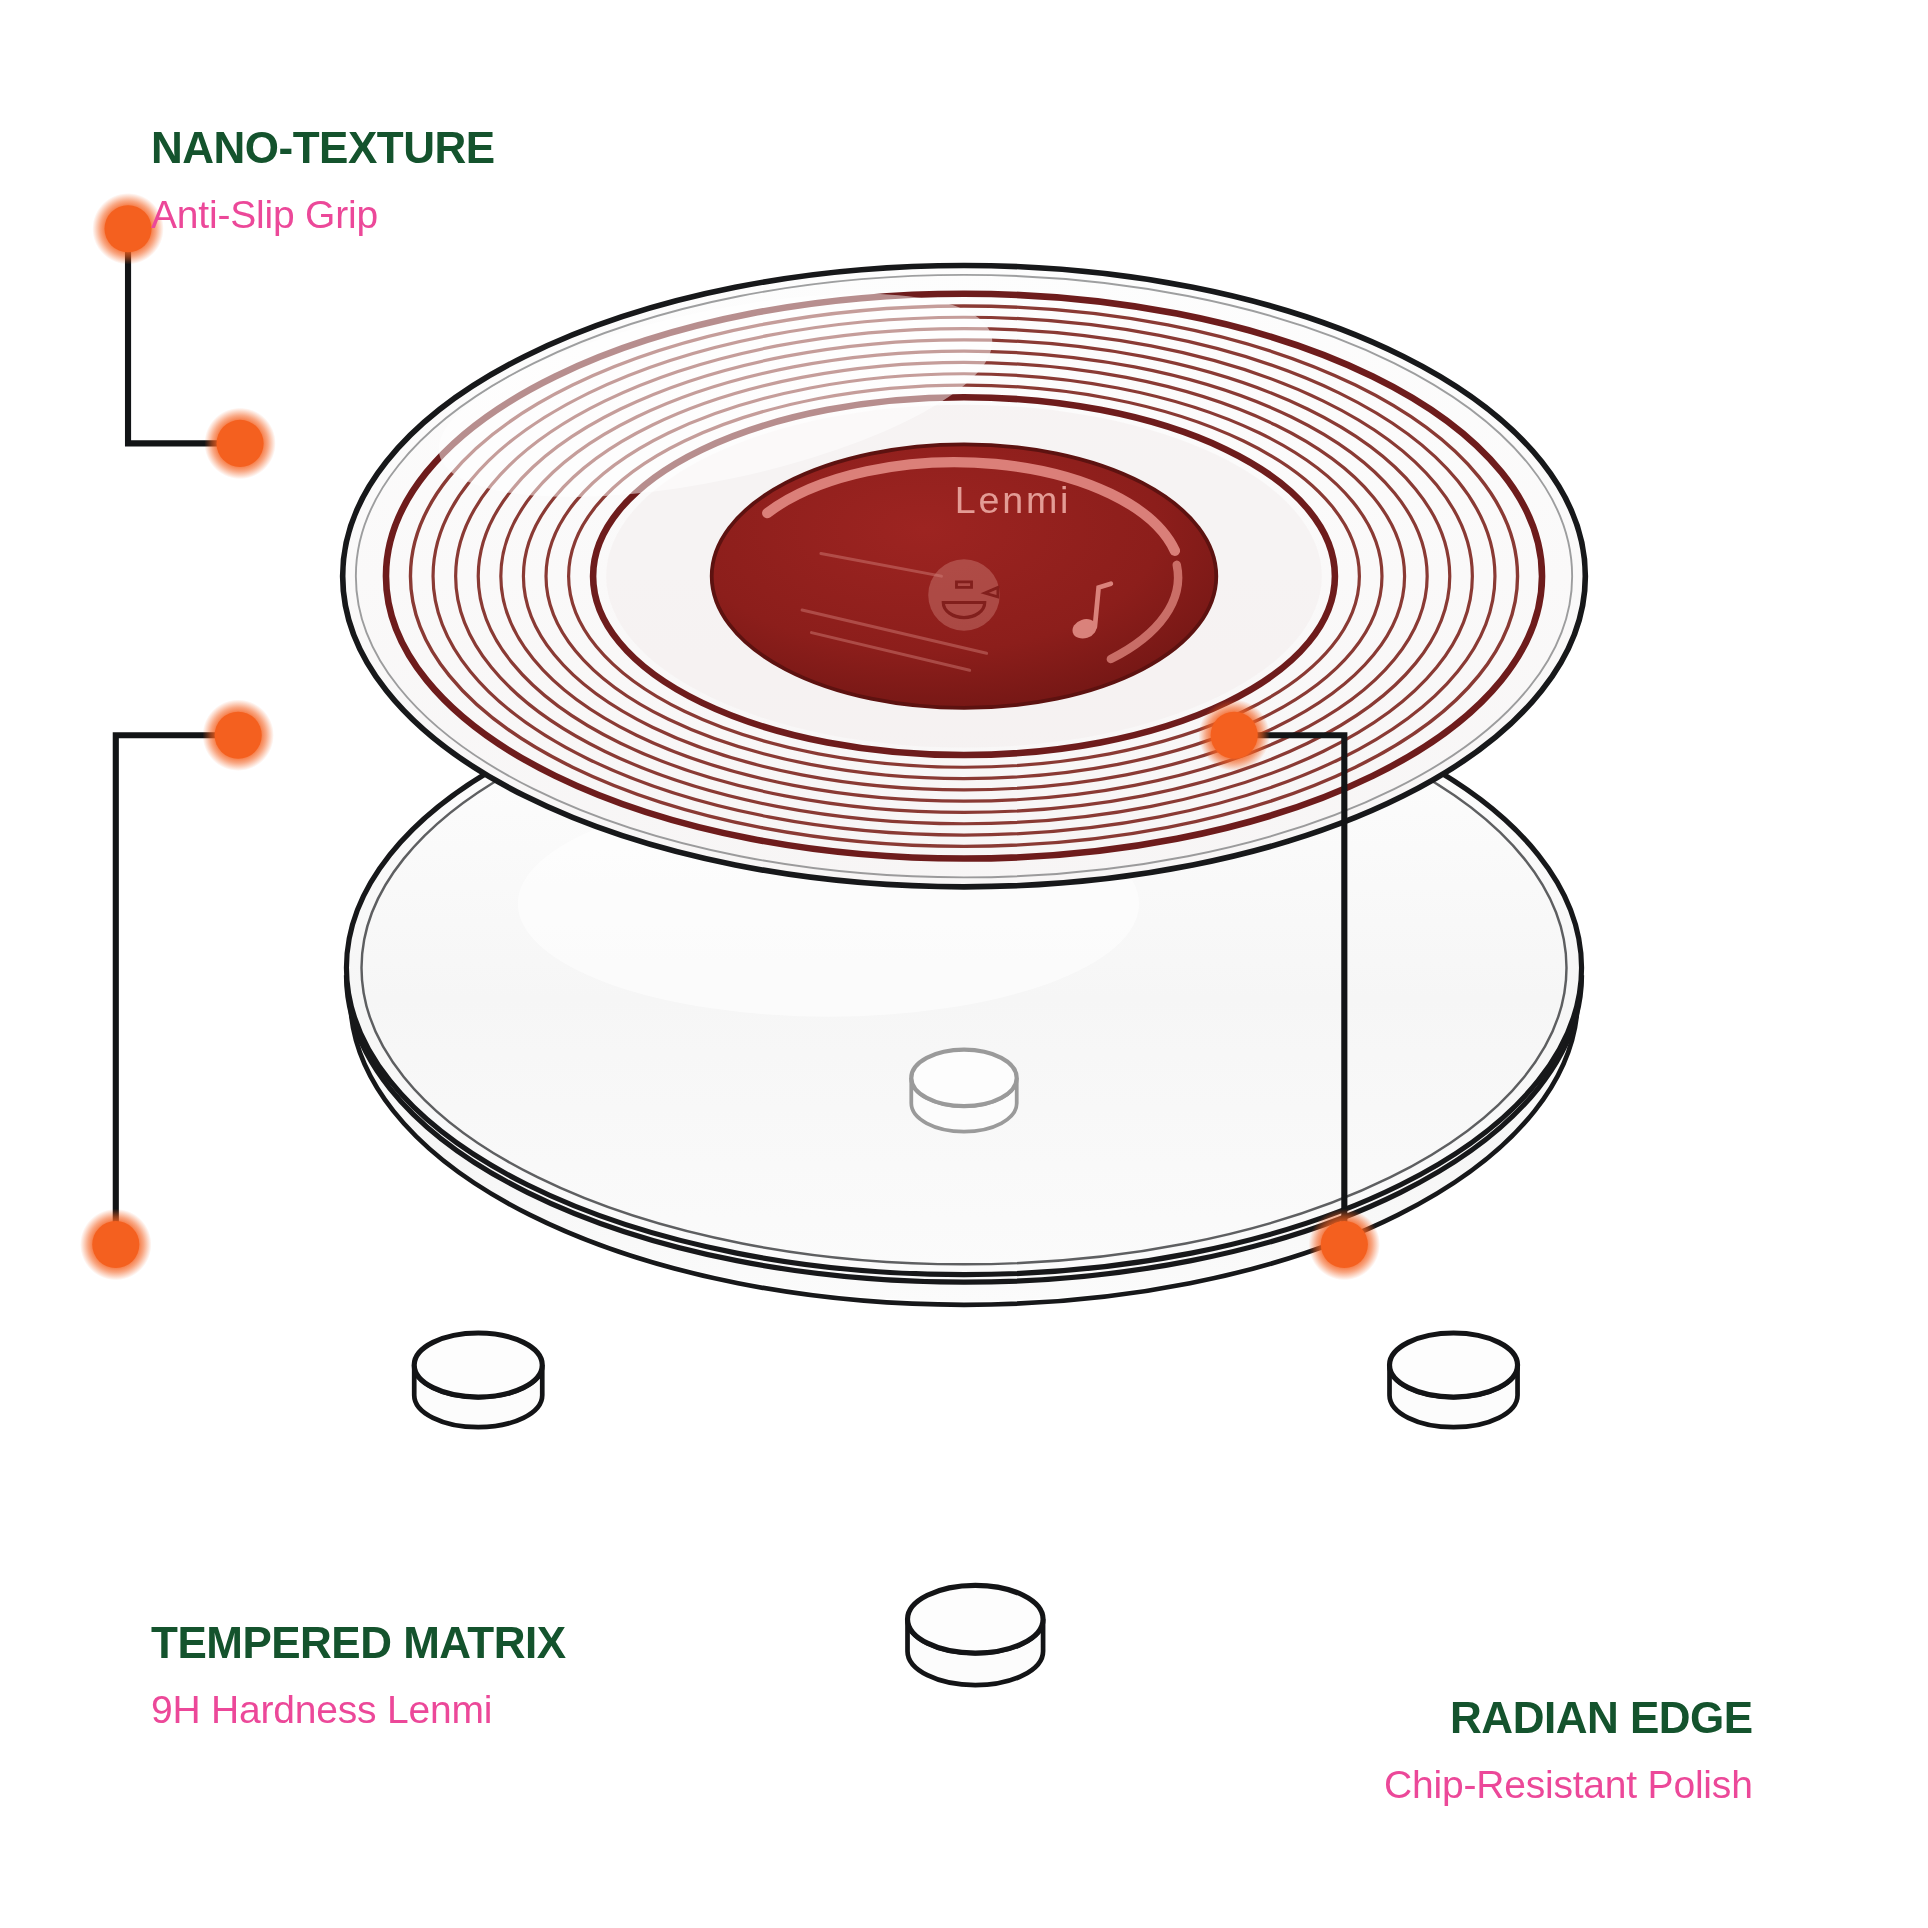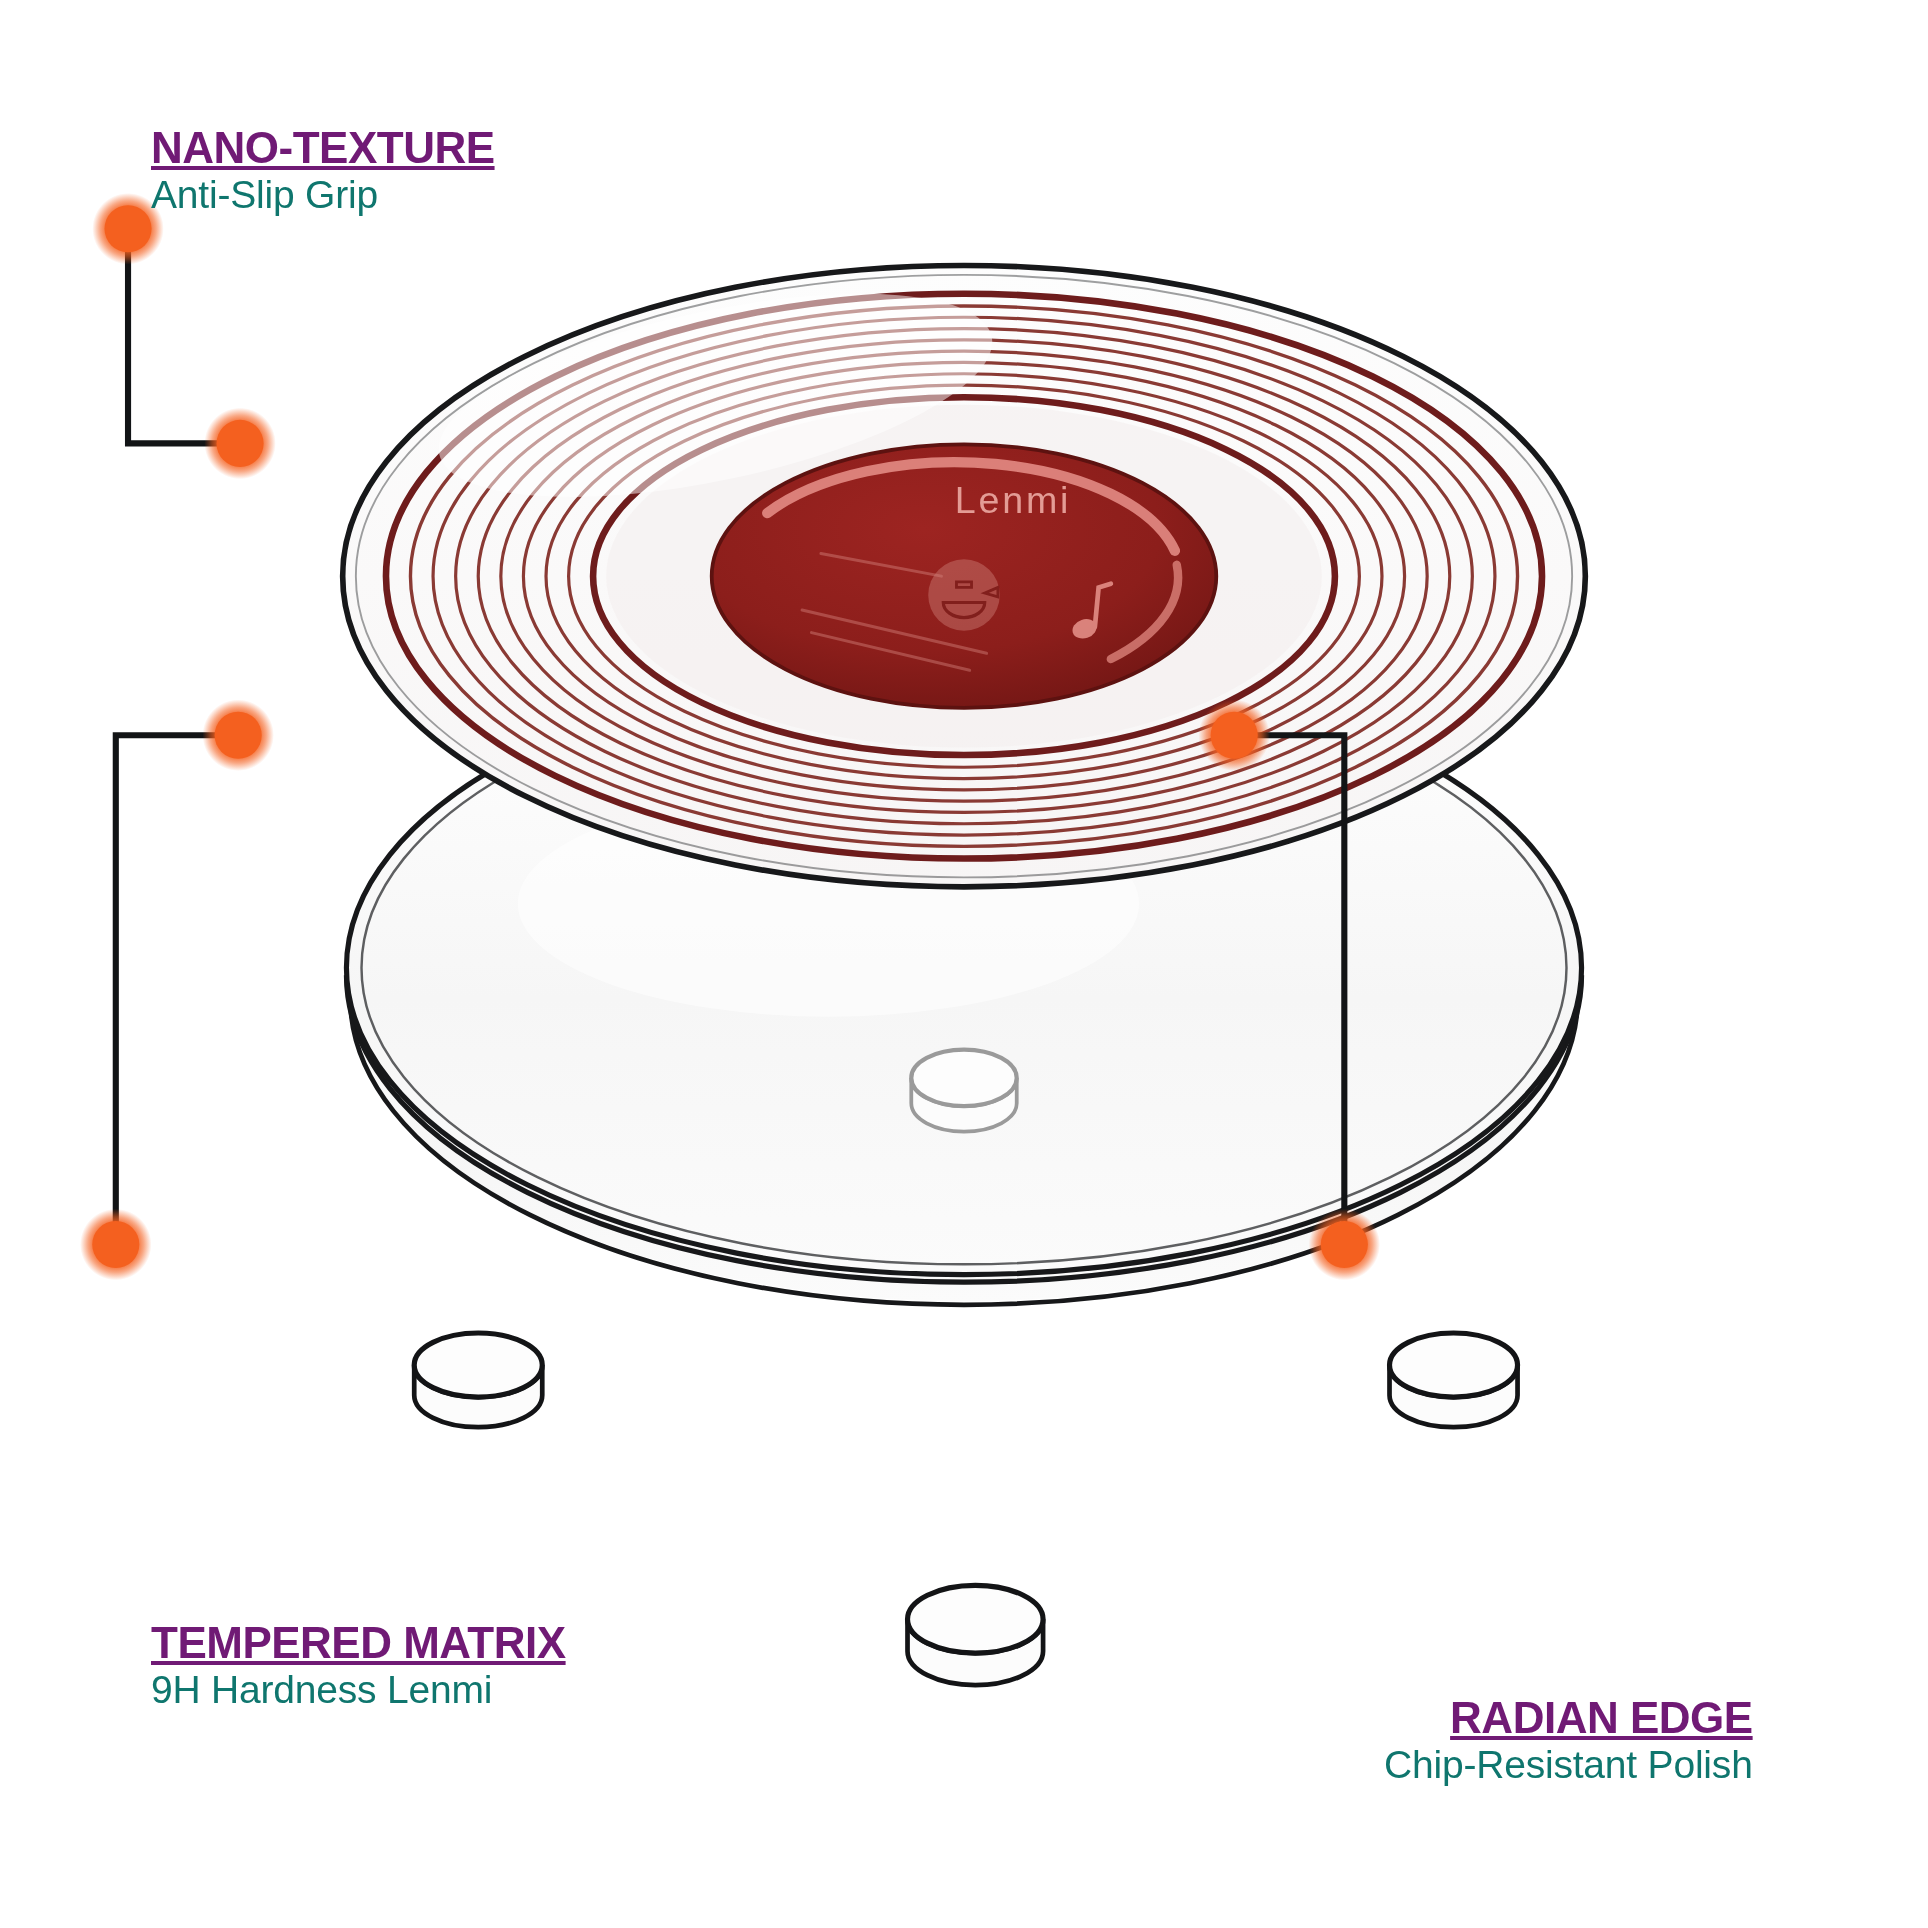--- a/index.html
+++ b/index.html
@@ -10,33 +10,32 @@
     overflow:hidden;
     position:relative;
   }
   #stage{position:absolute;inset:0;width:1928px;height:1928px;}
   svg.art{position:absolute;left:0;top:0;width:1928px;height:1928px;}
 
   .callout-title{
     font-weight:700;
     font-size:44px;
     letter-spacing:-0.5px;
-    color:#701a75;
+    color:#14532d;
     line-height:1.05;
     white-space:nowrap;
-    text-decoration:underline;
   }
   .callout-sub{
     font-weight:400;
     font-size:39px;
     letter-spacing:-0.2px;
-    color:#0f766e;
+    color:#ec4899;
     line-height:1.15;
     white-space:nowrap;
-    margin-top:2px;
+    margin-top:22px;
   }
   .callout{position:absolute;}
   #c-nano{left:151px;top:125px;}
   #c-temp{left:151px;top:1620px;}
   #c-rad{left:1384px;top:1695px;text-align:right;}
   #c-rad .callout-title,#c-rad .callout-sub{text-align:right;}
 </style>
 </head>
 <body>
 

